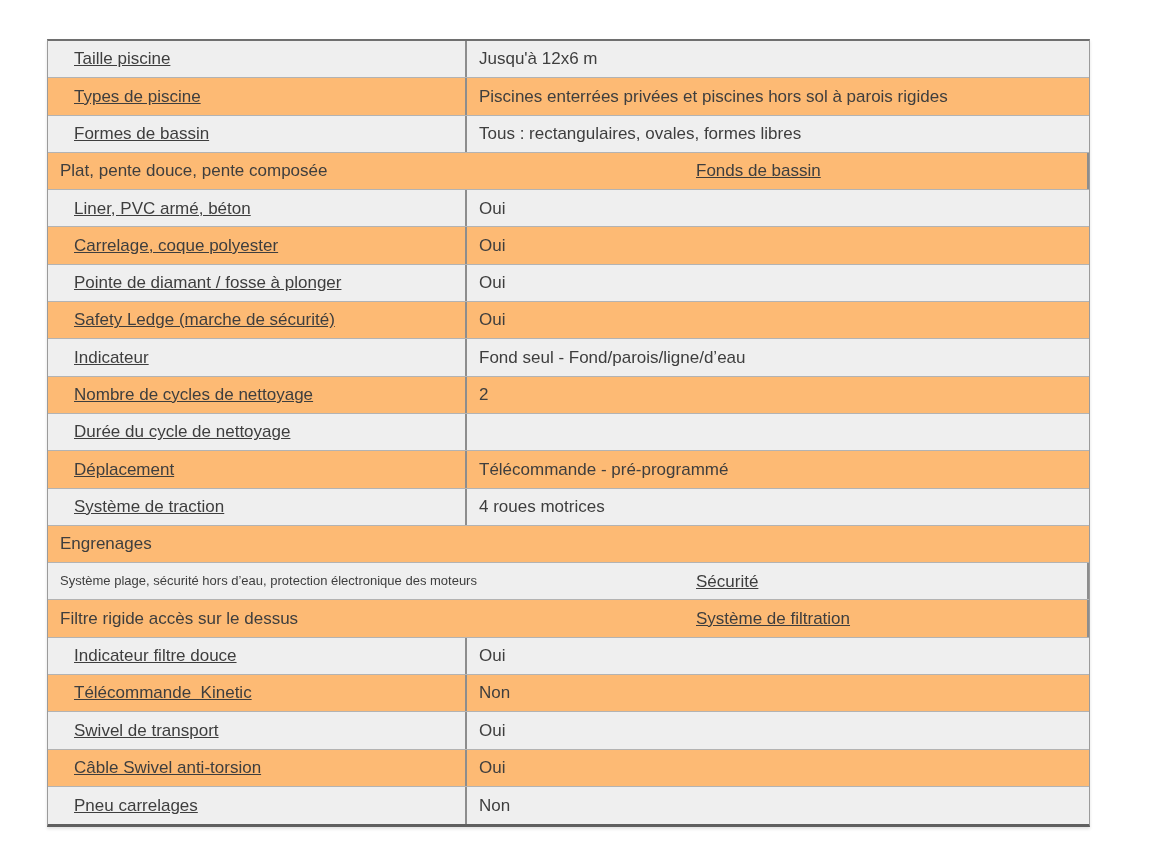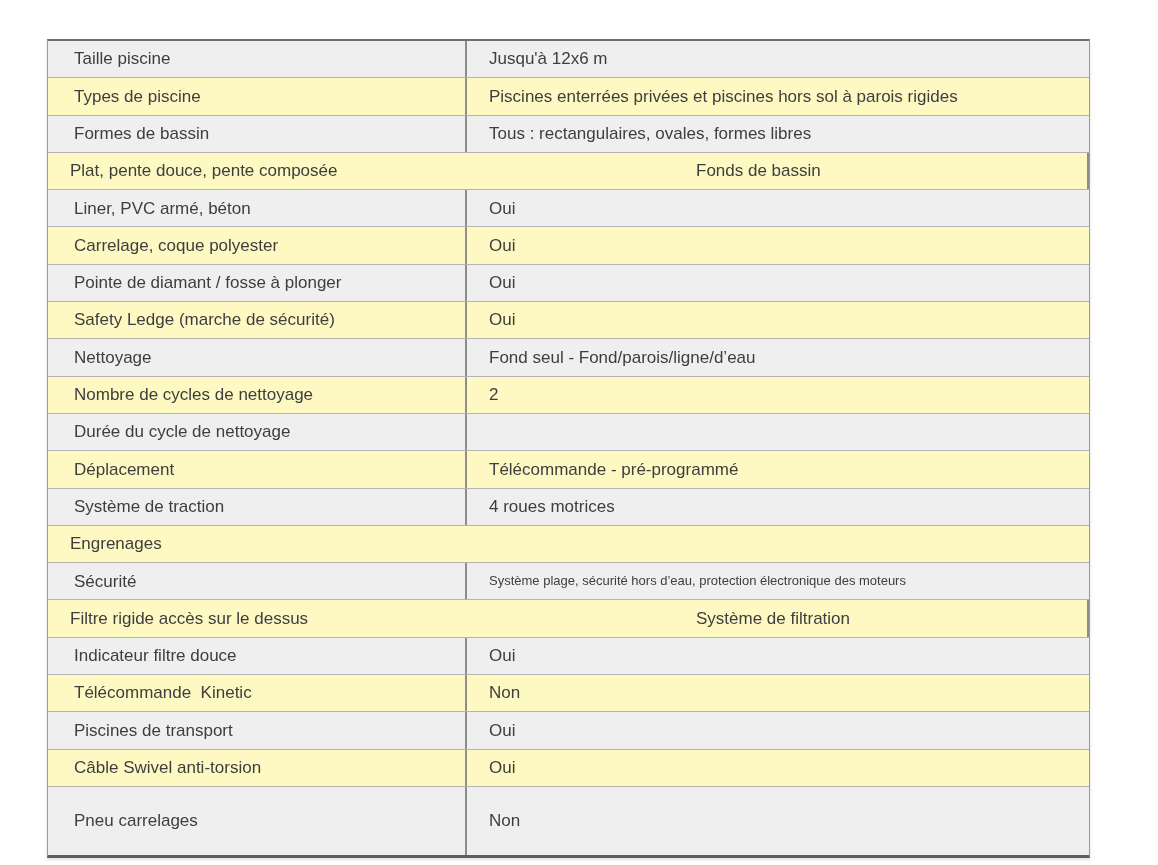--- a/index.html
+++ b/index.html
@@ -23,50 +23,51 @@
     border-bottom: 3px solid #5f5f5f;
     box-shadow: 0 2px 3px rgba(0,0,0,0.12);
     background: #ffffff;
   }
 
   .row {
     display: flex;
     align-items: stretch;
     height: 36.3px;
     border-bottom: 1px solid #b3b3b3;
-    background: #fef9c3;
+    background: #fdba74;
   }
   .row:nth-child(odd) { background: #efefef; }
   .row:last-child {
-    height: 68px;
+    height: 37px;
     border-bottom: none;
     justify-content: space-between;
   }
 
   .cell {
     display: flex;
     align-items: center;
     box-sizing: border-box;
     color: #3e3e3e;
     font-size: 17px;
     line-height: 1.15;
     white-space: pre-wrap;
   }
 
   .cell.label {
     width: 419px;
     flex: 0 0 419px;
     padding-left: 26px;
     padding-right: 20px;
     border-right: 2px solid #8d8d8d;
+    text-decoration: underline;
   }
 
   .cell.value {
     flex: 1 1 auto;
-    padding-left: 22px;
+    padding-left: 12px;
     padding-right: 10px;
   }
 
   .cell.value.small {
     font-size: 13px;
   }
 </style>
 </head>
 <body>
 
@@ -106,21 +107,21 @@
     <div class="cell label">Pointe de diamant / fosse à plonger</div>
     <div class="cell value">Oui</div>
   </div>
 
   <div class="row">
     <div class="cell label">Safety Ledge (marche de sécurité)</div>
     <div class="cell value">Oui</div>
   </div>
 
   <div class="row">
-    <div class="cell label">Nettoyage</div>
+    <div class="cell label">Indicateur</div>
     <div class="cell value">Fond seul - Fond/parois/ligne/d’eau</div>
   </div>
 
   <div class="row">
     <div class="cell label">Nombre de cycles de nettoyage</div>
     <div class="cell value">2</div>
   </div>
 
   <div class="row">
     <div class="cell label">Durée du cycle de nettoyage</div>
@@ -134,41 +135,41 @@
   <div class="row">
     <div class="cell label">Système de traction</div>
     <div class="cell value">4 roues motrices</div>
   </div>
 
   <div class="row">
     <div class="cell value">Engrenages</div>
   </div>
 
   <div class="row">
+    <div class="cell value small">Système plage, sécurité hors d’eau, protection électronique des moteurs</div>
     <div class="cell label">Sécurité</div>
-    <div class="cell value small">Système plage, sécurité hors d’eau, protection électronique des moteurs</div>
   </div>
 
   <div class="row">
     <div class="cell value">Filtre rigide accès sur le dessus</div>
     <div class="cell label">Système de filtration</div>
   </div>
 
   <div class="row">
     <div class="cell label">Indicateur filtre douce</div>
     <div class="cell value">Oui</div>
   </div>
 
   <div class="row">
     <div class="cell label">Télécommande  Kinetic</div>
     <div class="cell value">Non</div>
   </div>
 
   <div class="row">
-    <div class="cell label">Piscines de transport</div>
+    <div class="cell label">Swivel de transport</div>
     <div class="cell value">Oui</div>
   </div>
 
   <div class="row">
     <div class="cell label">Câble Swivel anti-torsion</div>
     <div class="cell value">Oui</div>
   </div>
 
   <div class="row">
     <div class="cell label">Pneu carrelages</div>

